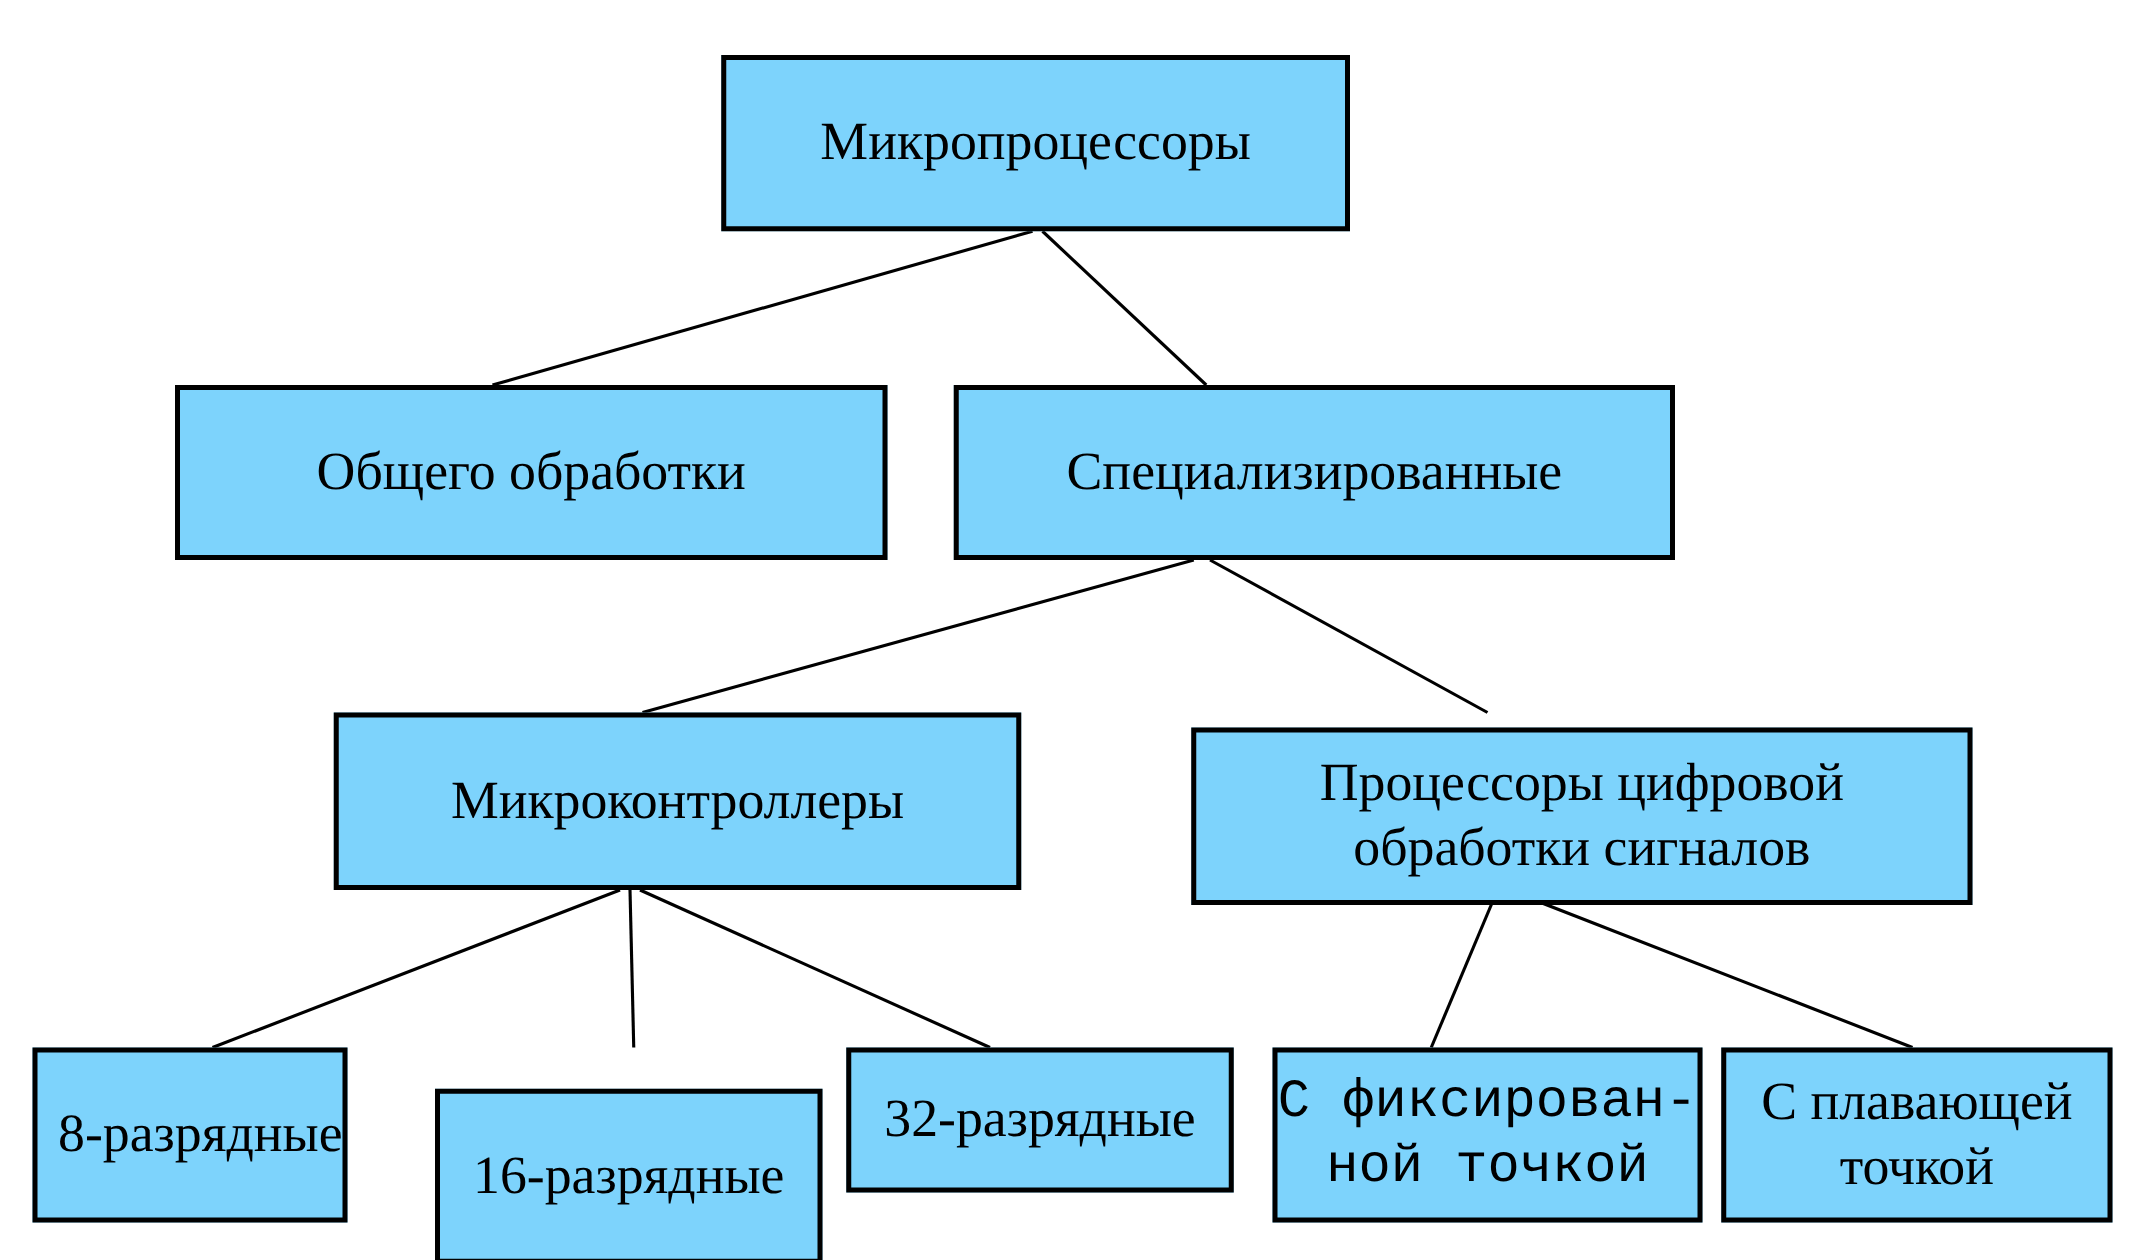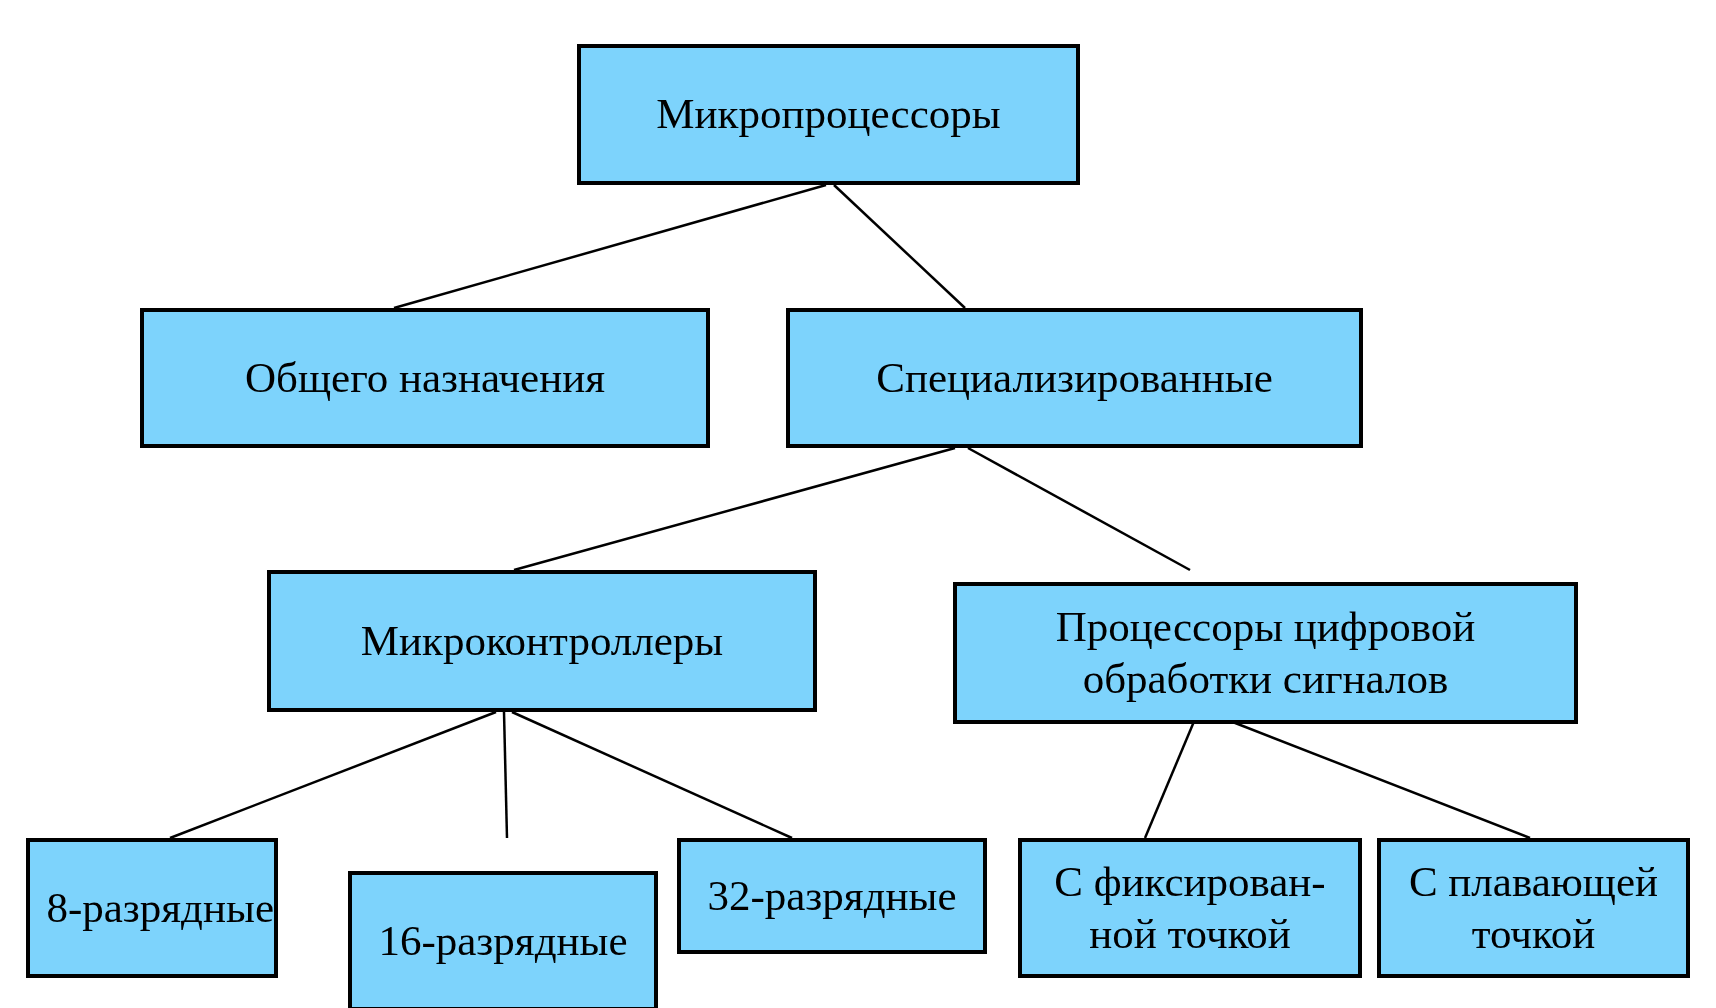--- a/index.html
+++ b/index.html
@@ -40,27 +40,27 @@
   .node .label {
     display: block;
     white-space: pre-line;
     font-size: 43px;
     line-height: 1.22;
     color: #000000;
   }
   
   .n-root        { left: 577px;  top: 44px;  width: 503px; height: 141px; }
   .n-general     { left: 140px;  top: 308px; width: 570px; height: 140px; }
-  .n-specialized { left: 786px;  top: 308px; width: 577px; height: 140px; }
+  .n-specialized { left: 763px;  top: 308px; width: 577px; height: 140px; }
   .n-mcu         { left: 267px;  top: 570px; width: 550px; height: 142px; }
   .n-dsp         { left: 953px;  top: 570px; width: 625px; height: 142px; margin-top: 12px; }
   .n-bit8        { left: 26px;   top: 838px; width: 252px; height: 140px; justify-content: flex-end; }
   .n-bit16       { left: 348px;  top: 838px; width: 310px; height: 140px; margin-top: 33px; }
   .n-bit32       { left: 677px;  top: 838px; width: 310px; height: 116px; }
-  .n-fixed       { left: 1018px; top: 838px; width: 344px; height: 140px; }
+  .n-fixed       { left: 1018px; top: 838px; width: 344px; height: 140px; font-family: Liberation Mono, monospace; }
   .n-float       { left: 1377px; top: 838px; width: 313px; height: 140px; }
 </style>
 </head>
 <body>
 
 <div class="canvas">
 
   <svg id="edges" viewBox="0 0 1716 1008" xmlns="http://www.w3.org/2000/svg">
       <line x1="826" y1="185" x2="394" y2="308"></line>
       <line x1="834" y1="185" x2="965" y2="308"></line>
@@ -71,21 +71,21 @@
       <line x1="512" y1="712" x2="792" y2="838"></line>
       <line x1="1198" y1="712" x2="1145" y2="838"></line>
       <line x1="1207" y1="712" x2="1530" y2="838"></line>
     </svg>
 
   <div class="node n-root">
     <span class="label">Микропроцессоры</span>
   </div>
 
   <div class="node n-general">
-    <span class="label">Общего назначения</span>
+    <span class="label">Общего обработки</span>
   </div>
 
   <div class="node n-specialized">
     <span class="label">Специализированные</span>
   </div>
 
   <div class="node n-mcu">
     <span class="label">Микроконтроллеры</span>
   </div>
 

